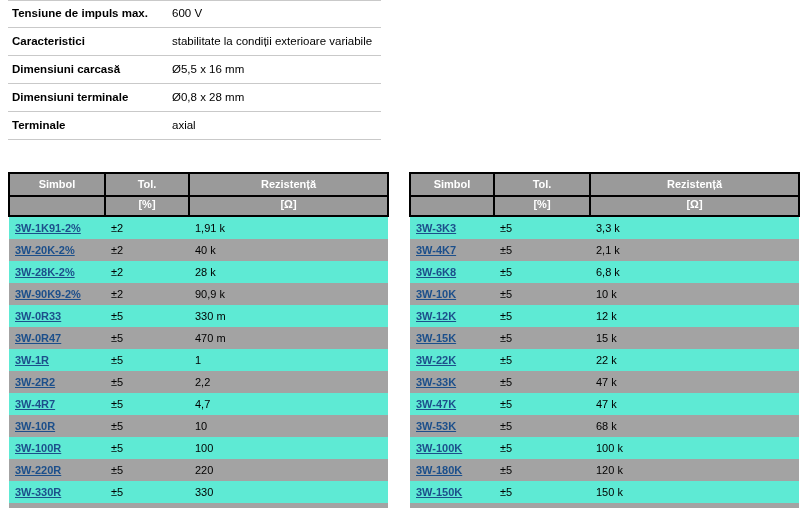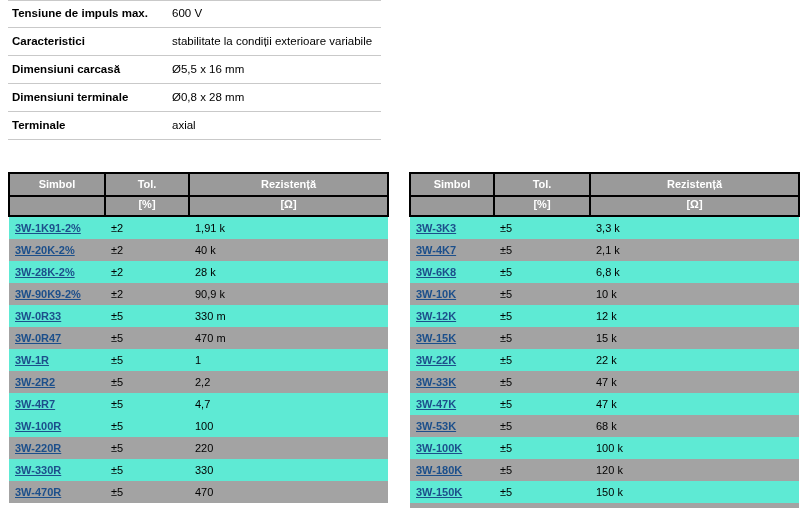--- a/index.html
+++ b/index.html
@@ -187,20 +187,25 @@
       <tr class="row-alt">
         <td class="c-symbol"><span class="sym-link">3W-2R2</span></td>
         <td class="c-tol">±5</td>
         <td class="c-res">2,2</td>
       </tr>
       <tr class="row-plain">
         <td class="c-symbol"><span class="sym-link">3W-4R7</span></td>
         <td class="c-tol">±5</td>
         <td class="c-res">4,7</td>
       </tr>
+      <tr class="row-alt">
+        <td class="c-symbol"><span class="sym-link">3W-10R</span></td>
+        <td class="c-tol">±5</td>
+        <td class="c-res">10</td>
+      </tr>
       <tr class="row-plain">
         <td class="c-symbol"><span class="sym-link">3W-100R</span></td>
         <td class="c-tol">±5</td>
         <td class="c-res">100</td>
       </tr>
       <tr class="row-alt">
         <td class="c-symbol"><span class="sym-link">3W-220R</span></td>
         <td class="c-tol">±5</td>
         <td class="c-res">220</td>
       </tr>

